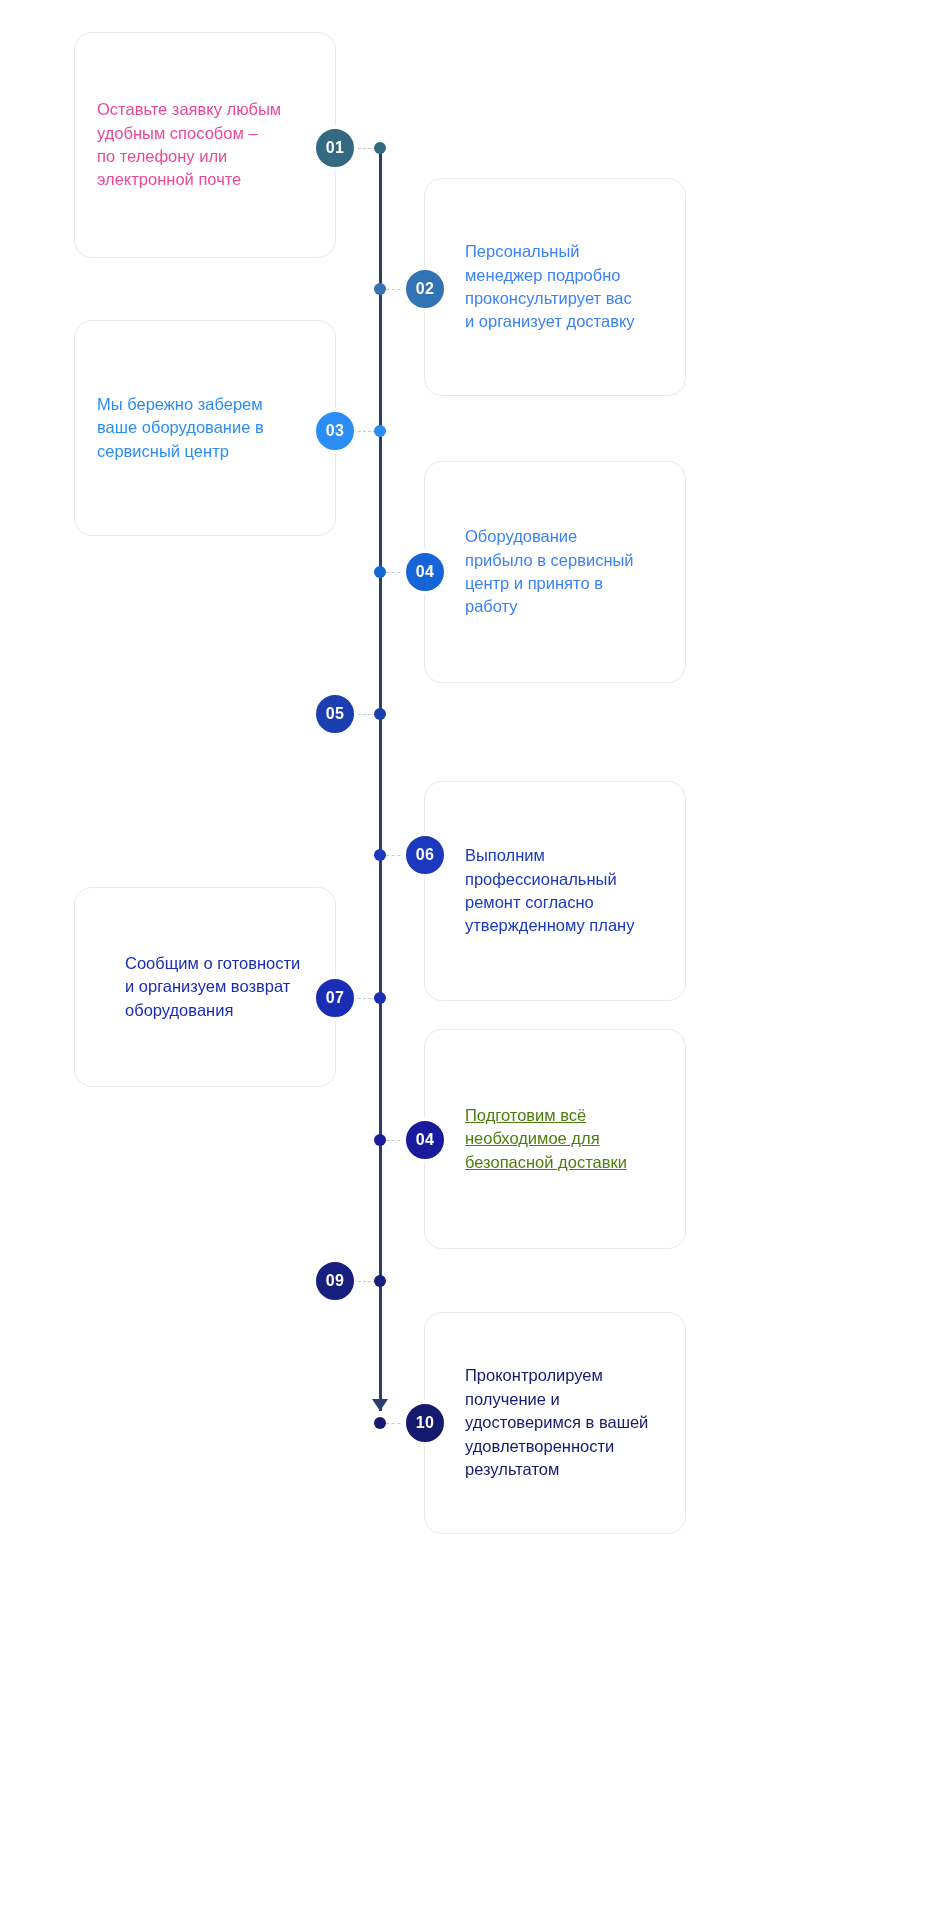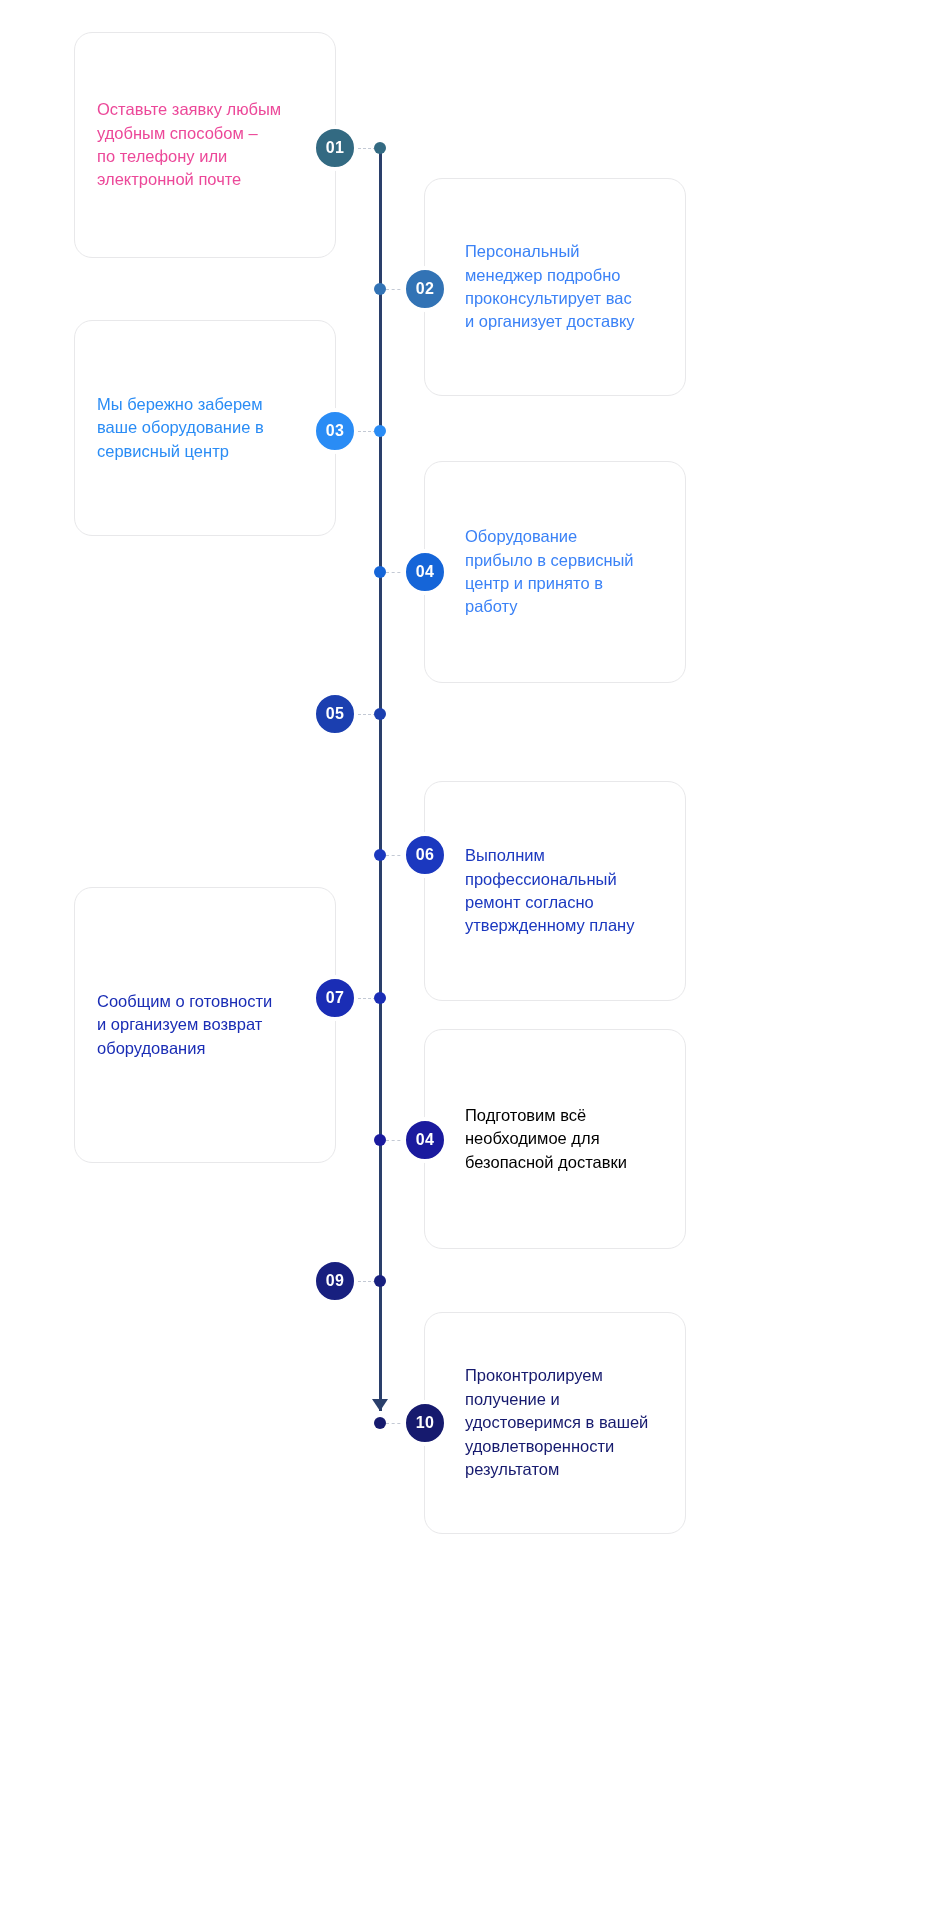--- a/index.html
+++ b/index.html
@@ -142,30 +142,30 @@
     <div class="dash" style="left: 386px; top: 855px; width: 20px; border-top-color: rgb(195, 201, 212);"></div>
     <div class="card right" style="left: 424px; top: 781px; width: 262px; height: 220px; border-color: rgb(232, 232, 234);">
       <div class="card-text" style="color: rgb(27, 56, 191);">Выполним
 профессиональный
 ремонт согласно
 утвержденному плану</div>
     </div>
     <div class="dot" style="top: 849px; background: rgb(27, 56, 191);"></div>
     <div class="badge" style="left: 402px; top: 832px; background: rgb(27, 56, 191);">06</div>
     <div class="dash" style="left: 338px; top: 998px; width: 38px; border-top-color: rgb(195, 201, 212);"></div>
-    <div class="card left" style="left: 74px; top: 887px; width: 262px; height: 276px; border-color: rgb(232, 232, 234);">
+    <div class="card left" style="left: 74px; top: 887px; width: 262px; height: 200px; border-color: rgb(232, 232, 234); padding-left: 28px;">
       <div class="card-text" style="color: rgb(26, 45, 181);">Сообщим о готовности
 и организуем возврат
 оборудования</div>
     </div>
     <div class="dot" style="top: 992px; background: rgb(26, 45, 181);"></div>
     <div class="badge" style="left: 312px; top: 975px; background: rgb(26, 45, 181);">07</div>
     <div class="dash" style="left: 386px; top: 1140px; width: 20px; border-top-color: rgb(195, 201, 212);"></div>
     <div class="card right" style="left: 424px; top: 1029px; width: 262px; height: 220px; border-color: rgb(232, 232, 234);">
-      <div class="card-text" style="color: #000000;">Подготовим всё
+      <div class="card-text" style="color: #4d7c0f; text-decoration: underline;">Подготовим всё
 необходимое для
 безопасной доставки</div>
     </div>
     <div class="dot" style="top: 1134px; background: rgb(26, 26, 158);"></div>
     <div class="badge" style="left: 402px; top: 1117px; background: rgb(26, 26, 158);">04</div>
     <div class="dash" style="left: 338px; top: 1281px; width: 38px; border-top-color: rgb(195, 201, 212);"></div>
     <div class="dot" style="top: 1275px; background: rgb(24, 32, 127);"></div>
     <div class="badge" style="left: 312px; top: 1258px; background: rgb(24, 32, 127);">09</div>
     <div class="dash" style="left: 386px; top: 1423px; width: 20px; border-top-color: rgb(195, 201, 212);"></div>
     <div class="card right" style="left: 424px; top: 1312px; width: 262px; height: 222px; border-color: rgb(232, 232, 234);">

